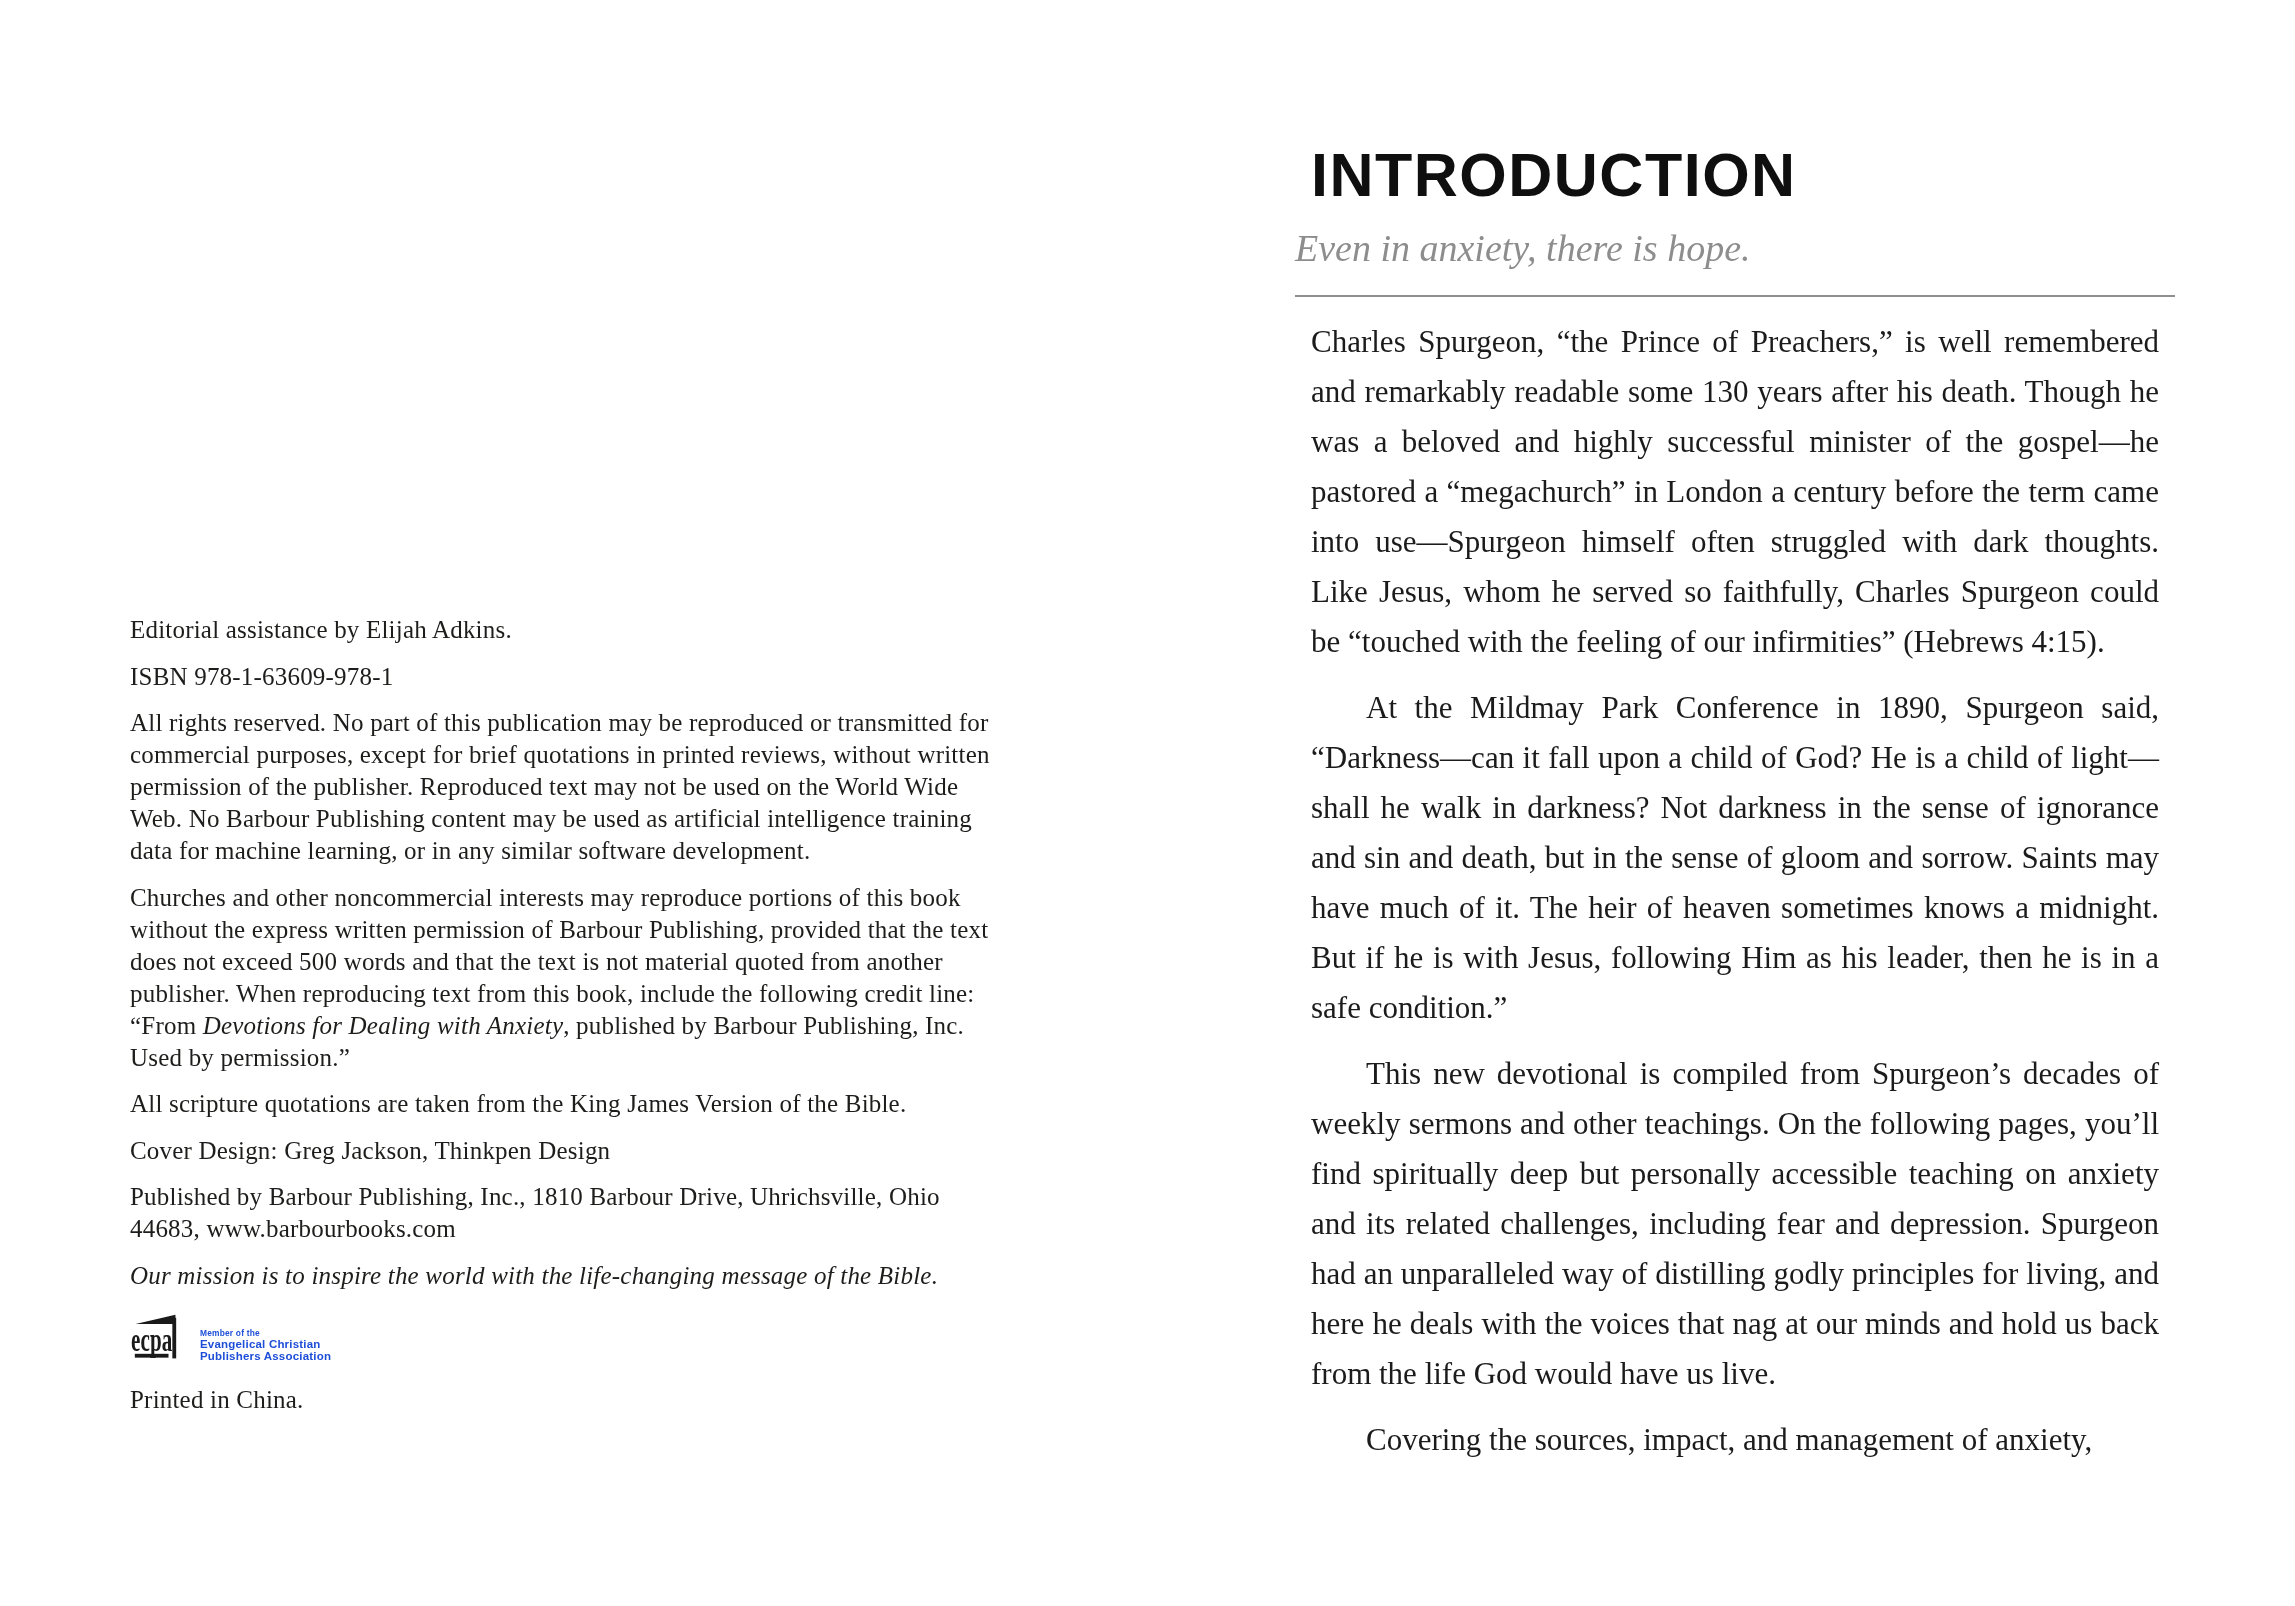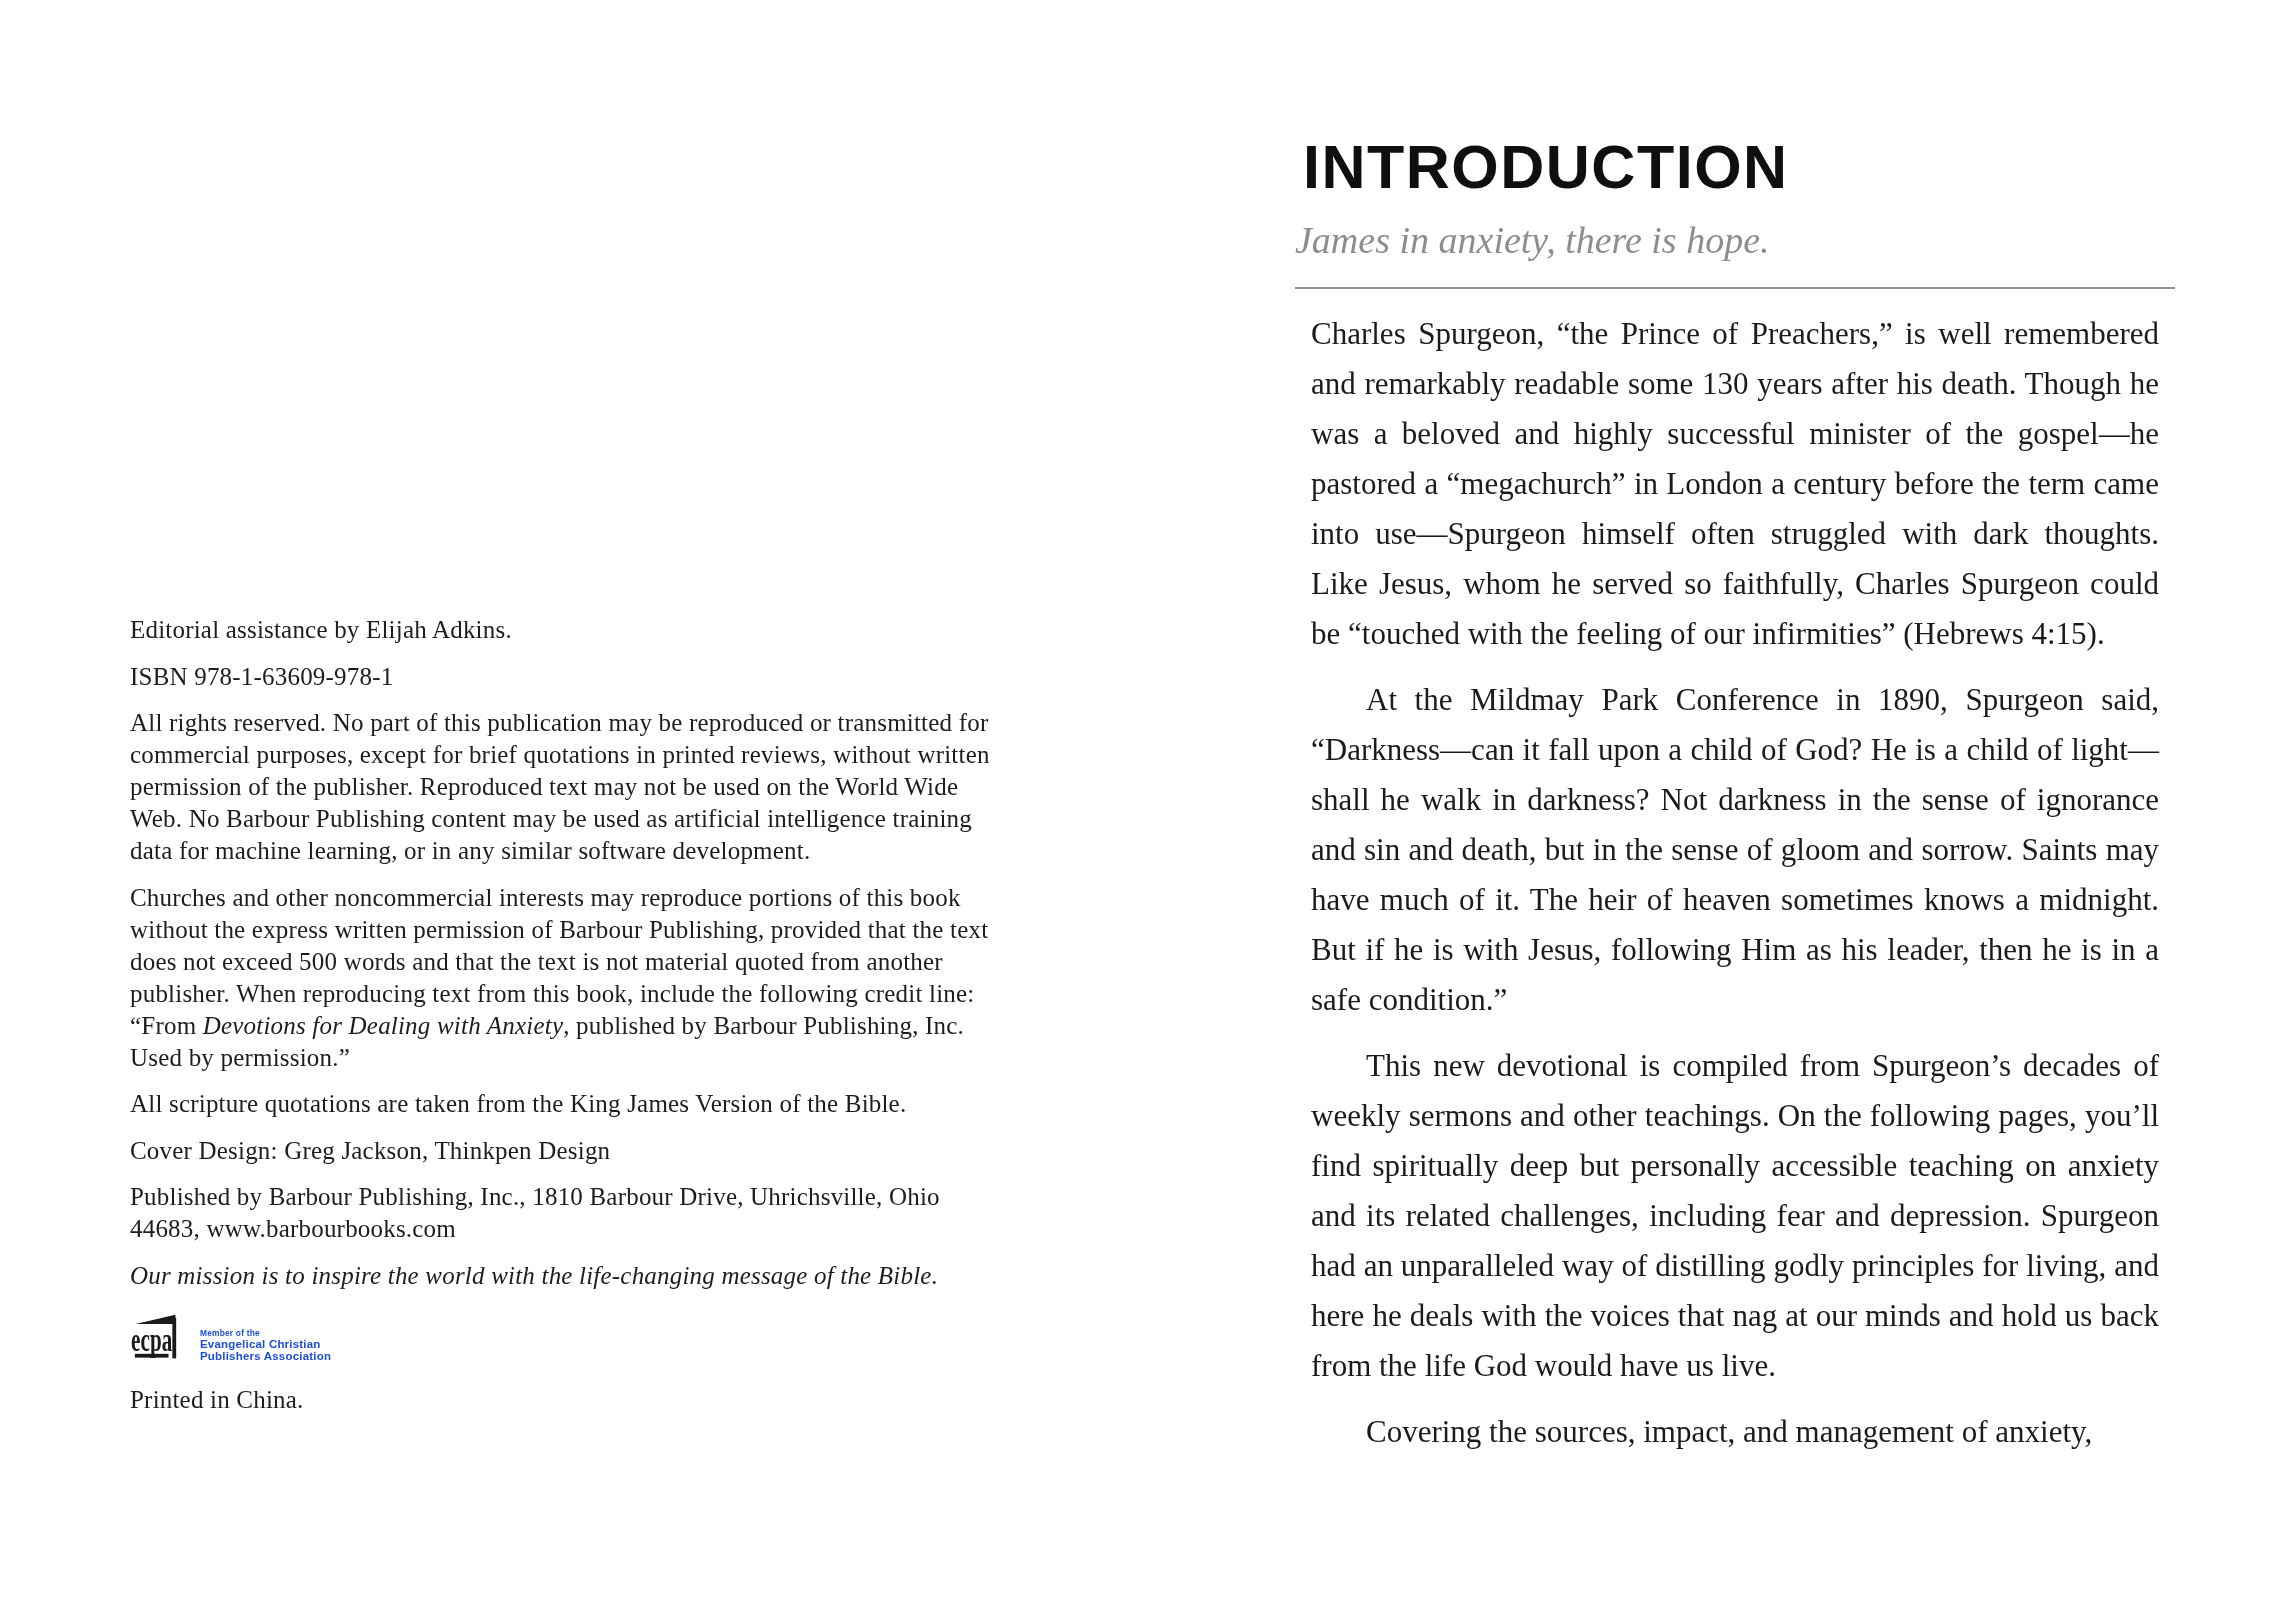--- a/index.html
+++ b/index.html
@@ -38,21 +38,21 @@
     font-family: "Liberation Sans", sans-serif;
     font-weight: bold;
     color: #1d4ed8;
   }
   .ecpa-small { font-size: 8.4px; line-height: 9.2px; }
   .ecpa-big   { font-size: 11.5px; line-height: 12.2px; }
 
   
   .intro-block { position: absolute; left: 147px; top: 129px; width: 880px; }
   .intro-title {
-    margin: 8px;
+    margin: 16px;
     font-family: "Liberation Sans", sans-serif;
     font-weight: 700;
     font-size: 61px;
     line-height: 61px;
     letter-spacing: 1.5px;
     color: #0f0f0f;
   }
   .intro-subtitle {
     margin: 21.4px 0 0 0;
     font-style: italic;
@@ -106,21 +106,21 @@
         </div>
       </div>
 
       <p class="cp printed">Printed in China.</p>
     </div>
   </section>
 
   <section class="page right-page">
     <div class="intro-block">
       <h1 class="intro-title">INTRODUCTION</h1>
-      <p class="intro-subtitle">James in anxiety, there is hope.</p>
+      <p class="intro-subtitle">Even in anxiety, there is hope.</p>
       <hr class="intro-rule">
       <div class="bodytext">
         <p class="rp">Charles Spurgeon, “the Prince of Preachers,” is well remembered and remarkably readable some 130 years after his death. Though he was a beloved and highly successful minister of the gospel—he pastored a “megachurch” in London a century before the term came into use—Spurgeon himself often struggled with dark thoughts. Like Jesus, whom he served so faithfully, Charles Spurgeon could be “touched with the feeling of our infirmities” (Hebrews 4:15).</p>
         <p class="rp indent">At the Mildmay Park Conference in 1890, Spurgeon said, “Darkness—can it fall upon a child of God? He is a child of light—shall he walk in darkness? Not darkness in the sense of ignorance and sin and death, but in the sense of gloom and sorrow. Saints may have much of it. The heir of heaven sometimes knows a midnight. But if he is with Jesus, following Him as his leader, then he is in a safe condition.”</p>
         <p class="rp indent">This new devotional is compiled from Spurgeon’s decades of weekly sermons and other teachings. On the following pages, you’ll find spiritually deep but personally accessible teaching on anxiety and its related challenges, including fear and depression. Spurgeon had an unparalleled way of distilling godly principles for living, and here he deals with the voices that nag at our minds and hold us back from the life God would have us live.</p>
         <p class="rp indent">Covering the sources, impact, and management of anxiety,</p>
       </div>
     </div>
   </section>
 

